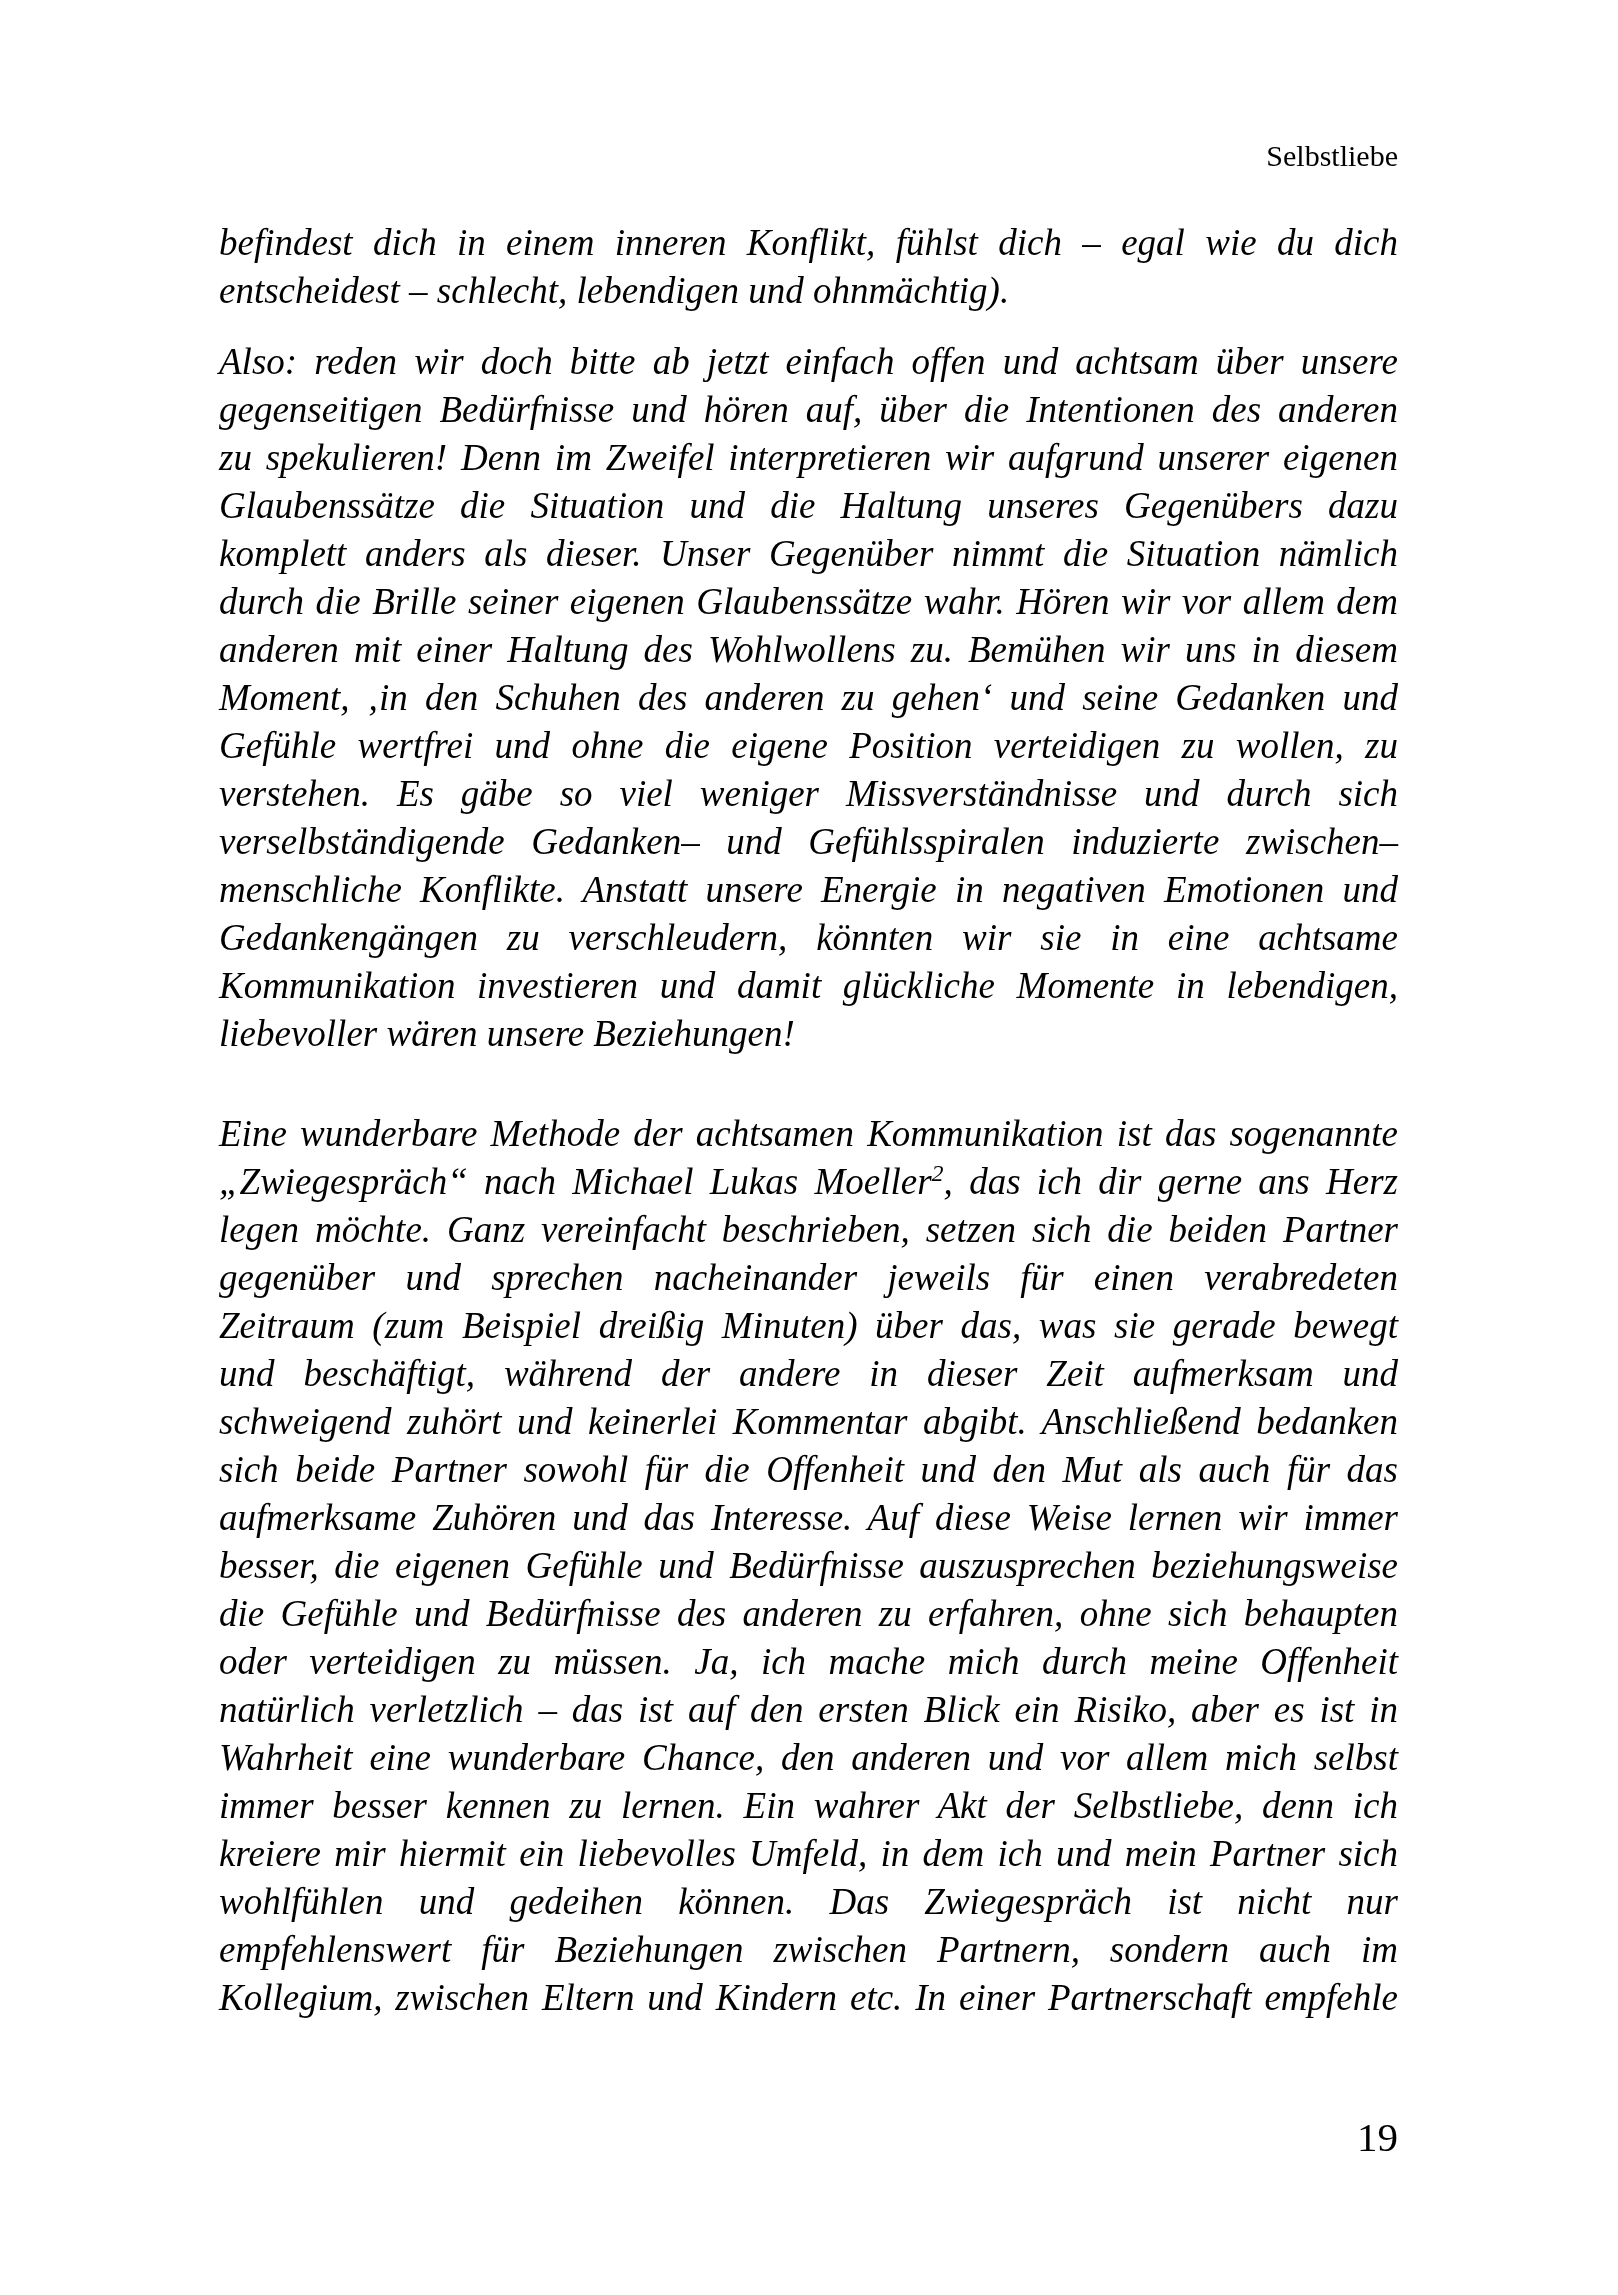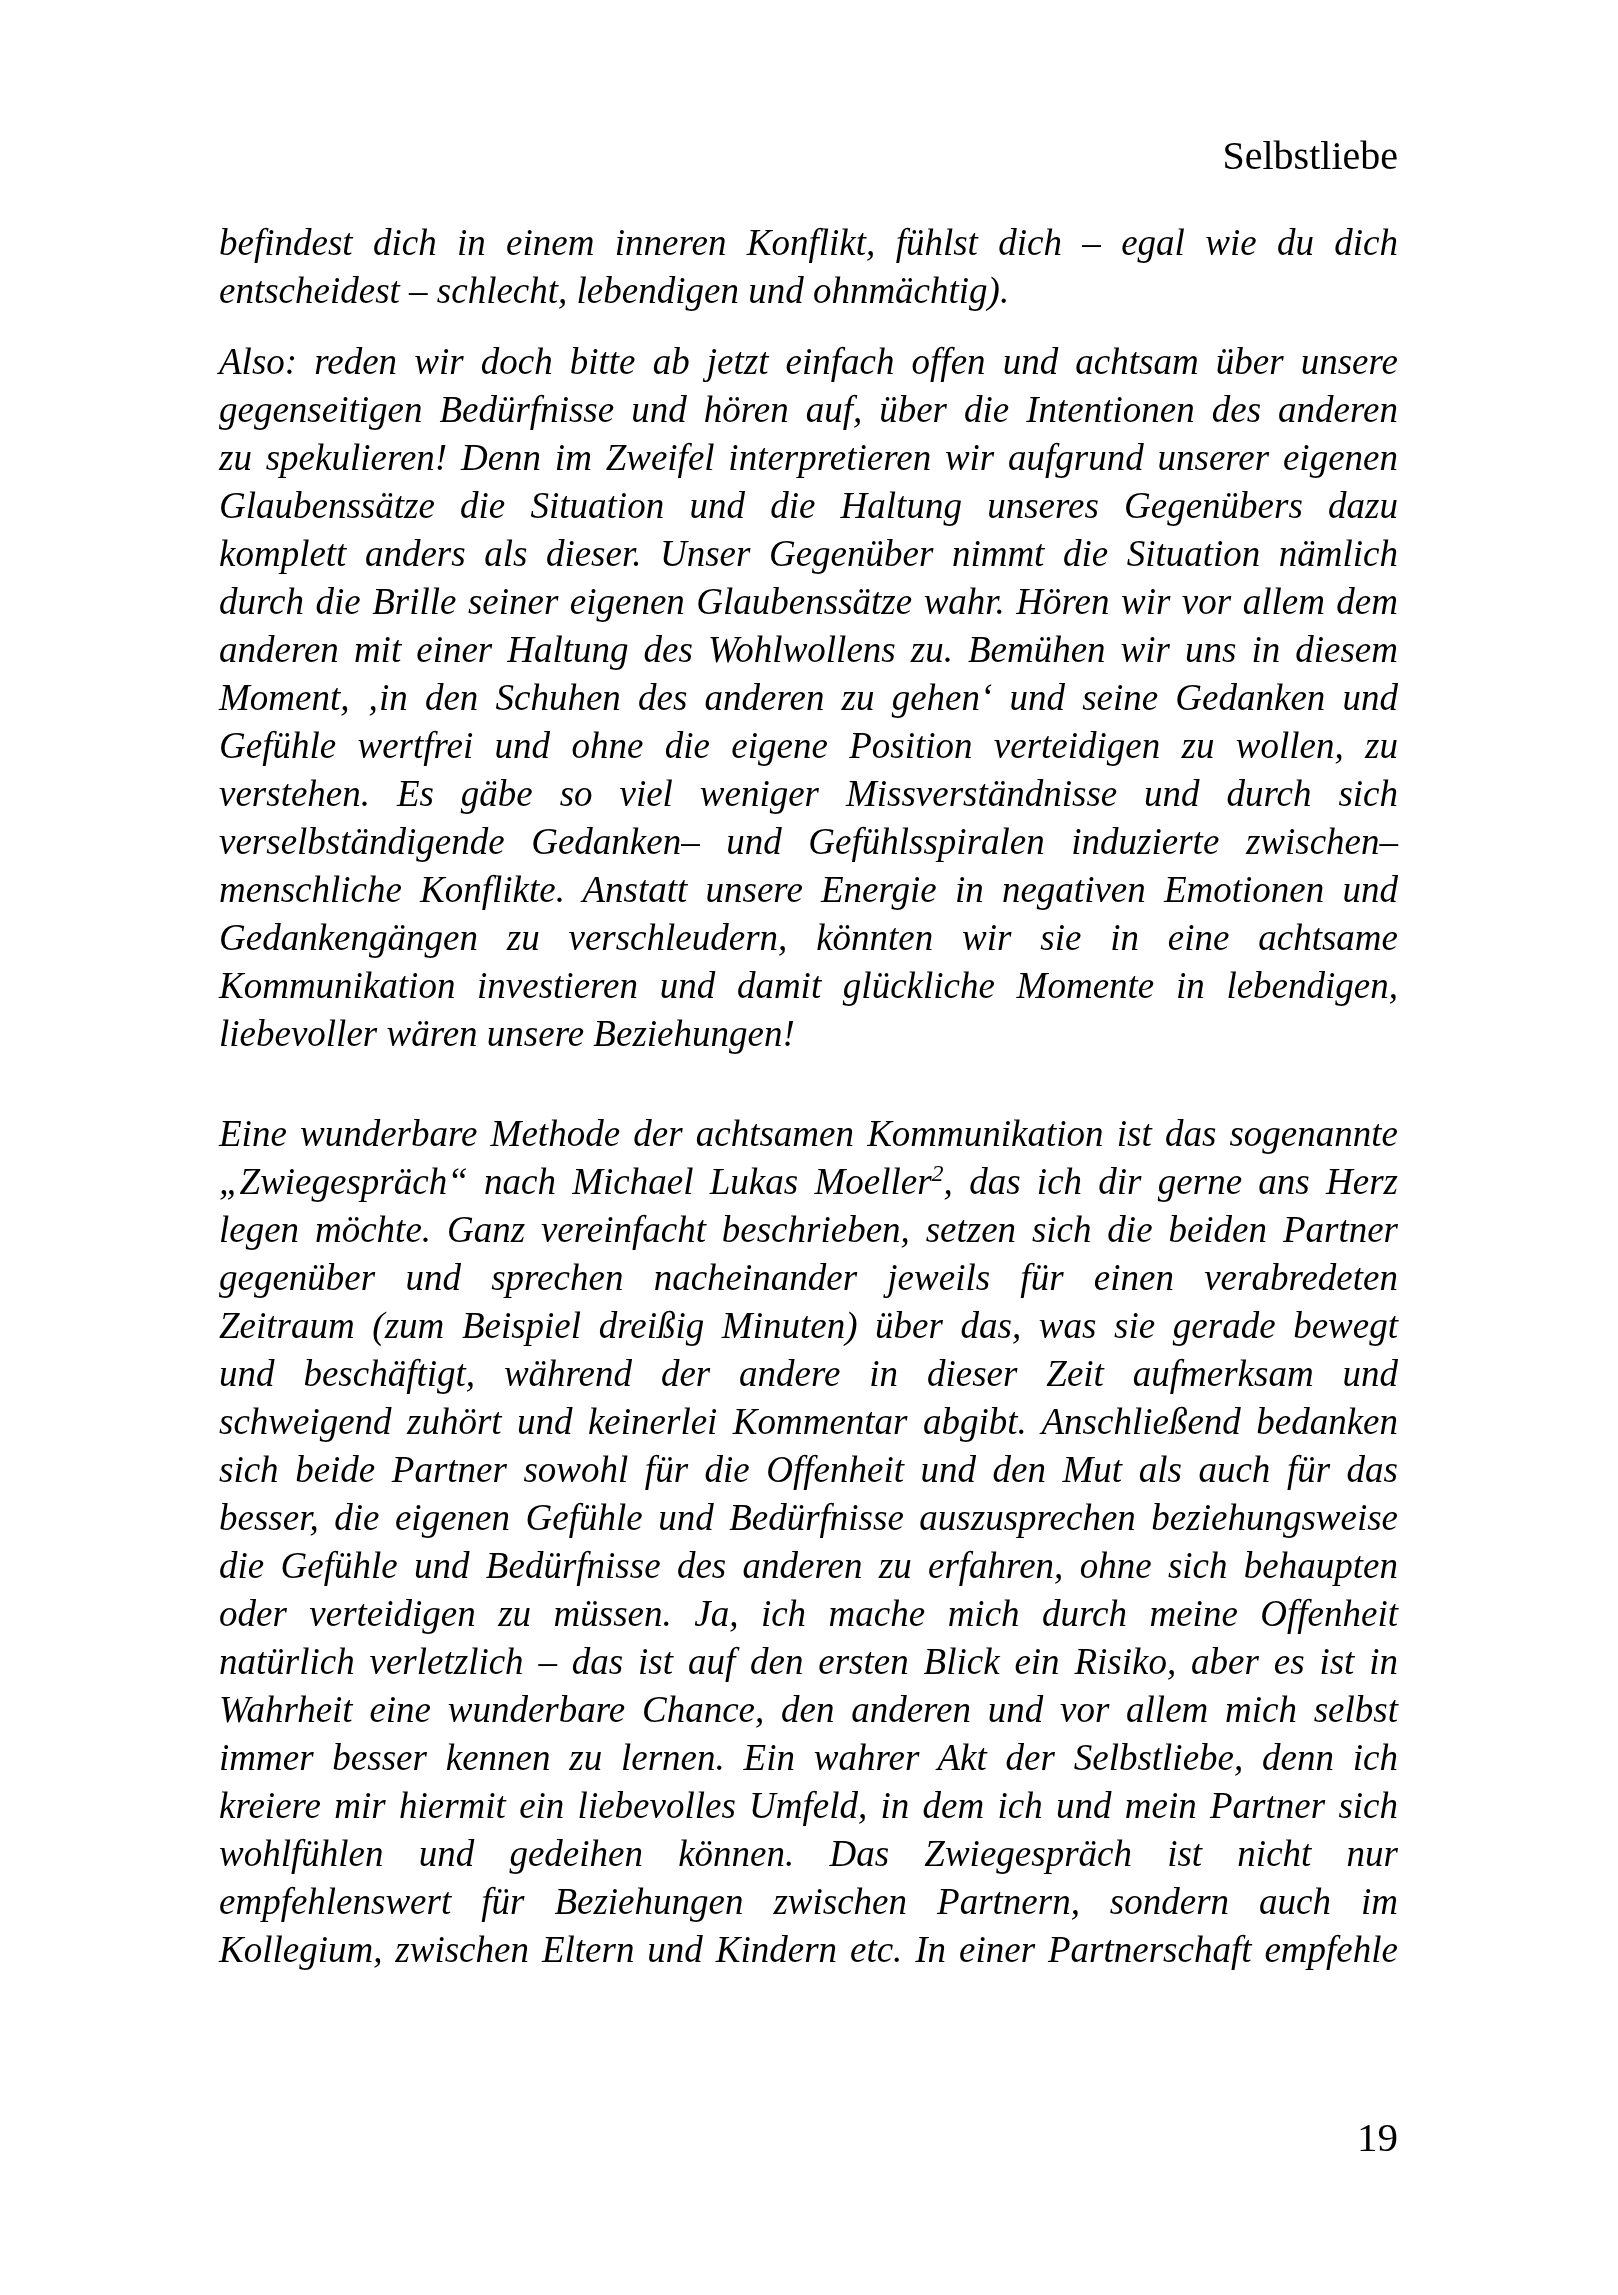--- a/index.html
+++ b/index.html
@@ -22,21 +22,21 @@
     height: 2295px;
     background: #ffffff;
   }
   .running-header {
     position: absolute;
     left: 219px;
     width: 1179px;
     top: 137px;
     height: 37px;
     line-height: 37px;
-    font-size: 40px;
+    font-size: 30px;
     text-align: right;
   }
   .text-block {
     position: absolute;
     left: 219px;
     width: 1179px;
     font-size: 37px;
   }
   .line {
     display: block;
@@ -102,20 +102,21 @@
 
   <div class="text-block" id="para-3">
     <span class="line">Eine wunderbare Methode der achtsamen Kommunikation ist das sogenannte</span>
     <span class="line"><span>„Zwiegespräch“ nach Michael Lukas Moeller</span><sup>2</sup><span>, das ich dir gerne ans Herz</span></span>
     <span class="line">legen möchte. Ganz vereinfacht beschrieben, setzen sich die beiden Partner</span>
     <span class="line">gegenüber und sprechen nacheinander jeweils für einen verabredeten</span>
     <span class="line">Zeitraum (zum Beispiel dreißig Minuten) über das, was sie gerade bewegt</span>
     <span class="line">und beschäftigt, während der andere in dieser Zeit aufmerksam und</span>
     <span class="line">schweigend zuhört und keinerlei Kommentar abgibt. Anschließend bedanken</span>
     <span class="line">sich beide Partner sowohl für die Offenheit und den Mut als auch für das</span>
+    <span class="line">aufmerksame Zuhören und das Interesse. Auf diese Weise lernen wir immer</span>
     <span class="line">besser, die eigenen Gefühle und Bedürfnisse auszusprechen beziehungsweise</span>
     <span class="line">die Gefühle und Bedürfnisse des anderen zu erfahren, ohne sich behaupten</span>
     <span class="line">oder verteidigen zu müssen. Ja, ich mache mich durch meine Offenheit</span>
     <span class="line">natürlich verletzlich –  das ist auf den ersten Blick ein Risiko, aber es ist in</span>
     <span class="line">Wahrheit eine wunderbare Chance, den anderen und vor allem mich selbst</span>
     <span class="line">immer besser kennen zu lernen. Ein wahrer Akt der Selbstliebe, denn ich</span>
     <span class="line">kreiere mir hiermit ein liebevolles Umfeld, in dem ich und mein Partner sich</span>
     <span class="line">wohlfühlen und gedeihen können. Das Zwiegespräch ist nicht nur</span>
     <span class="line">empfehlenswert für Beziehungen zwischen Partnern, sondern auch im</span>
     <span class="line">Kollegium, zwischen Eltern und Kindern etc. In einer Partnerschaft empfehle</span>

